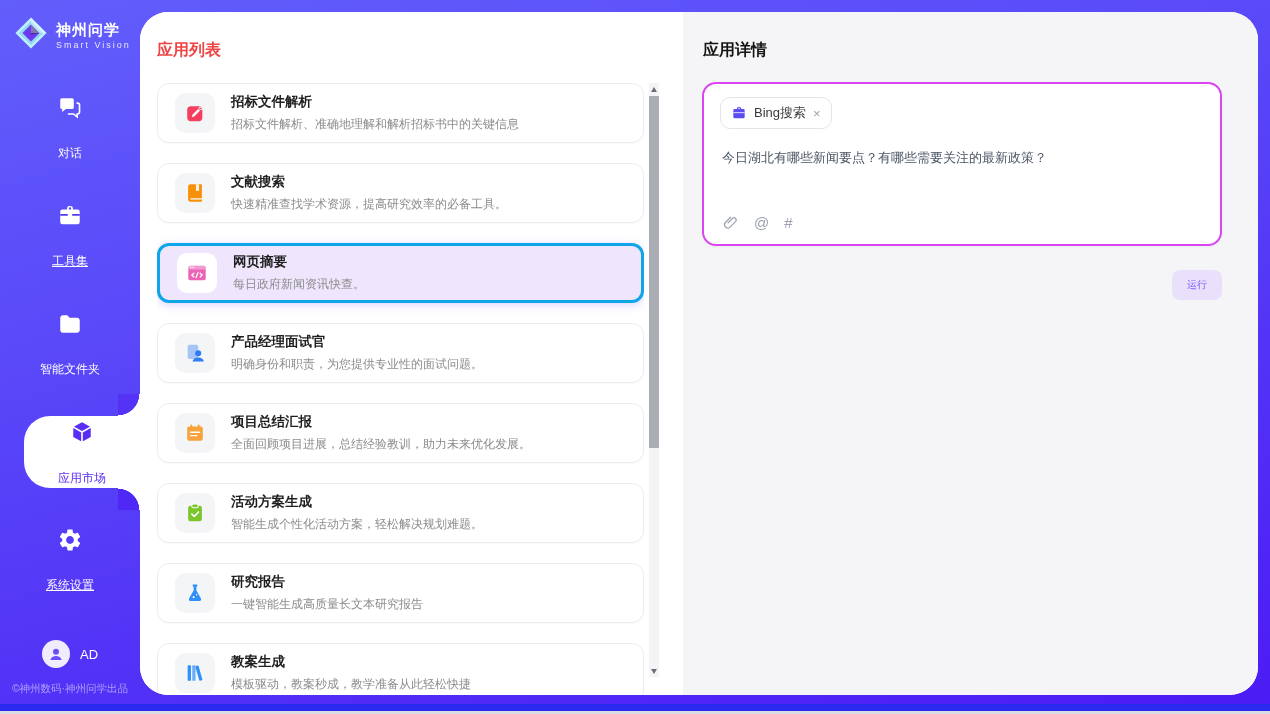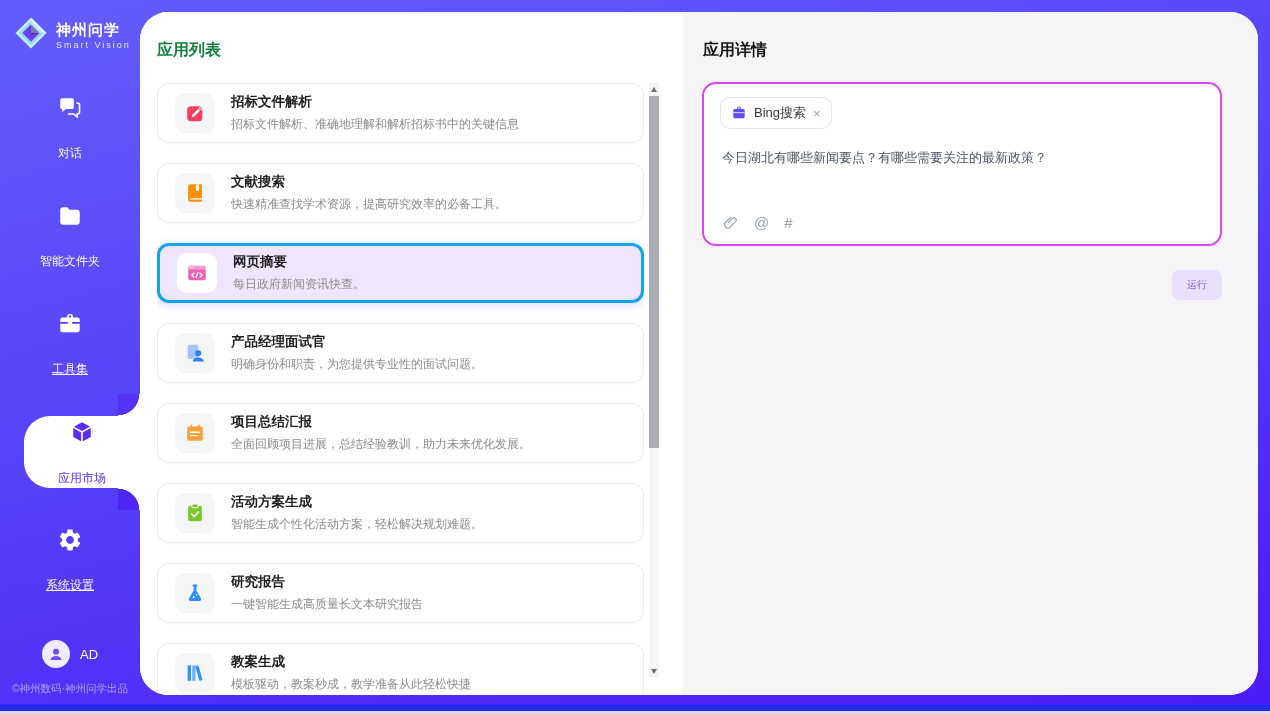--- a/index.html
+++ b/index.html
@@ -34,21 +34,21 @@
   .user-name { color:#fff; font-size:13px; }
   .side-footer { position:absolute; left:0; bottom:8px; width:140px; text-align:center;
     color:rgba(255,255,255,.5); font-size:10.5px; white-space:nowrap; }
 
   
   .content { position:absolute; left:140px; top:12px; width:1118px; height:683px;
     border-radius:28px; background:#fff; overflow:hidden; }
 
   
   .list-panel { position:absolute; left:0; top:0; width:543px; height:683px; background:#fff; }
-  .panel-title { position:absolute; left:17px; top:28px; font-size:16px; font-weight:bold; color:#15803d; }
+  .panel-title { position:absolute; left:17px; top:28px; font-size:16px; font-weight:bold; color:#ef4444; }
   .cards { position:absolute; left:17px; top:71px; width:487px; bottom:0; display:flex;
     flex-direction:column; gap:20px; overflow:hidden; }
   .app-card { flex:0 0 60px; display:flex; align-items:center; gap:16px; padding-left:17px;
     background:#fff; border:1px solid #ECECEF; border-radius:12px; cursor:pointer;
     box-shadow:0 1px 2px rgba(20,20,40,.03); }
   .app-card.selected { background:#EFE6FD; border:3px solid #0ea5e9;
     box-shadow:0 2px 10px rgba(124,77,255,.25); }
   .card-icon { width:40px; height:40px; border-radius:10px; background:#F4F5F7;
     display:flex; align-items:center; justify-content:center; flex:0 0 40px; }
   .app-card.selected .card-icon { background:#fff; }
@@ -114,34 +114,34 @@
               <svg viewBox="0 0 24 24" width="26" height="26">
                 <path fill="#fff" d="M3 4.5A1.5 1.5 0 014.5 3H14a1.5 1.5 0 011.5 1.5v7A1.5 1.5 0 0114 13H8.2L4.8 15.8V13h-.3A1.5 1.5 0 013 11.5v-7z"></path>
                 <path fill="none" stroke="#fff" stroke-width="1.5" d="M18 7.5h1A1.8 1.8 0 0120.8 9.3v6.4a1.8 1.8 0 01-1.8 1.8h-.4v2.7l-3.4-2.7H10"></path>
               </svg>
             </span>
             <span class="nav-label">对话</span>
           </div>
           <div class="nav-item">
             <span style="display: flex;">
               <svg viewBox="0 0 24 24" width="26" height="26">
-                <path fill="#fff" d="M3 6.5C3 5.1 4.1 4 5.5 4h4l2.2 2.2h6.8c1.4 0 2.5 1.1 2.5 2.5v8.8c0 1.4-1.1 2.5-2.5 2.5h-13C4.1 20 3 18.9 3 17.5v-11z"></path>
-              </svg>
-            </span>
-            <span class="nav-label">智能文件夹</span>
-          </div>
-          <div class="nav-item">
-            <span style="display: flex;">
-              <svg viewBox="0 0 24 24" width="26" height="26">
                 <path fill="#fff" d="M9.3 6V5a2.2 2.2 0 012.2-2.2h1A2.2 2.2 0 0114.7 5v1H19a2 2 0 012 2v9.5a2 2 0 01-2 2H5a2 2 0 01-2-2V8a2 2 0 012-2h4.3zm1.6-.1h2.2V5a1.1 1.1 0 00-2.2 0v.9z"></path>
                 <path fill="#5638F7" d="M3 10.2h7v1.6H3zM14 10.2h7v1.6h-7z"></path>
                 <rect x="10.5" y="9.6" width="3" height="2.8" rx=".6" fill="#fff"></rect>
               </svg>
             </span>
             <span class="nav-label u">工具集</span>
+          </div>
+          <div class="nav-item">
+            <span style="display: flex;">
+              <svg viewBox="0 0 24 24" width="26" height="26">
+                <path fill="#fff" d="M3 6.5C3 5.1 4.1 4 5.5 4h4l2.2 2.2h6.8c1.4 0 2.5 1.1 2.5 2.5v8.8c0 1.4-1.1 2.5-2.5 2.5h-13C4.1 20 3 18.9 3 17.5v-11z"></path>
+              </svg>
+            </span>
+            <span class="nav-label">智能文件夹</span>
           </div>
           <div class="nav-item active">
             <div class="notch top"></div>
             <div class="notch bot"></div>
             <span style="display: flex;">
               <svg viewBox="0 0 24 24" width="28" height="28">
                 <path fill="#5B2EF5" d="M12 2.8l8.2 4.6v9.2L12 21.2l-8.2-4.6V7.4L12 2.8z"></path>
                 <path fill="none" stroke="#fff" stroke-width="1.4" stroke-linejoin="round" d="M12 2.8l8.2 4.6v9.2L12 21.2l-8.2-4.6V7.4L12 2.8zM3.8 7.4L12 12l8.2-4.6M12 12v9.2"></path>
               </svg>
             </span>

